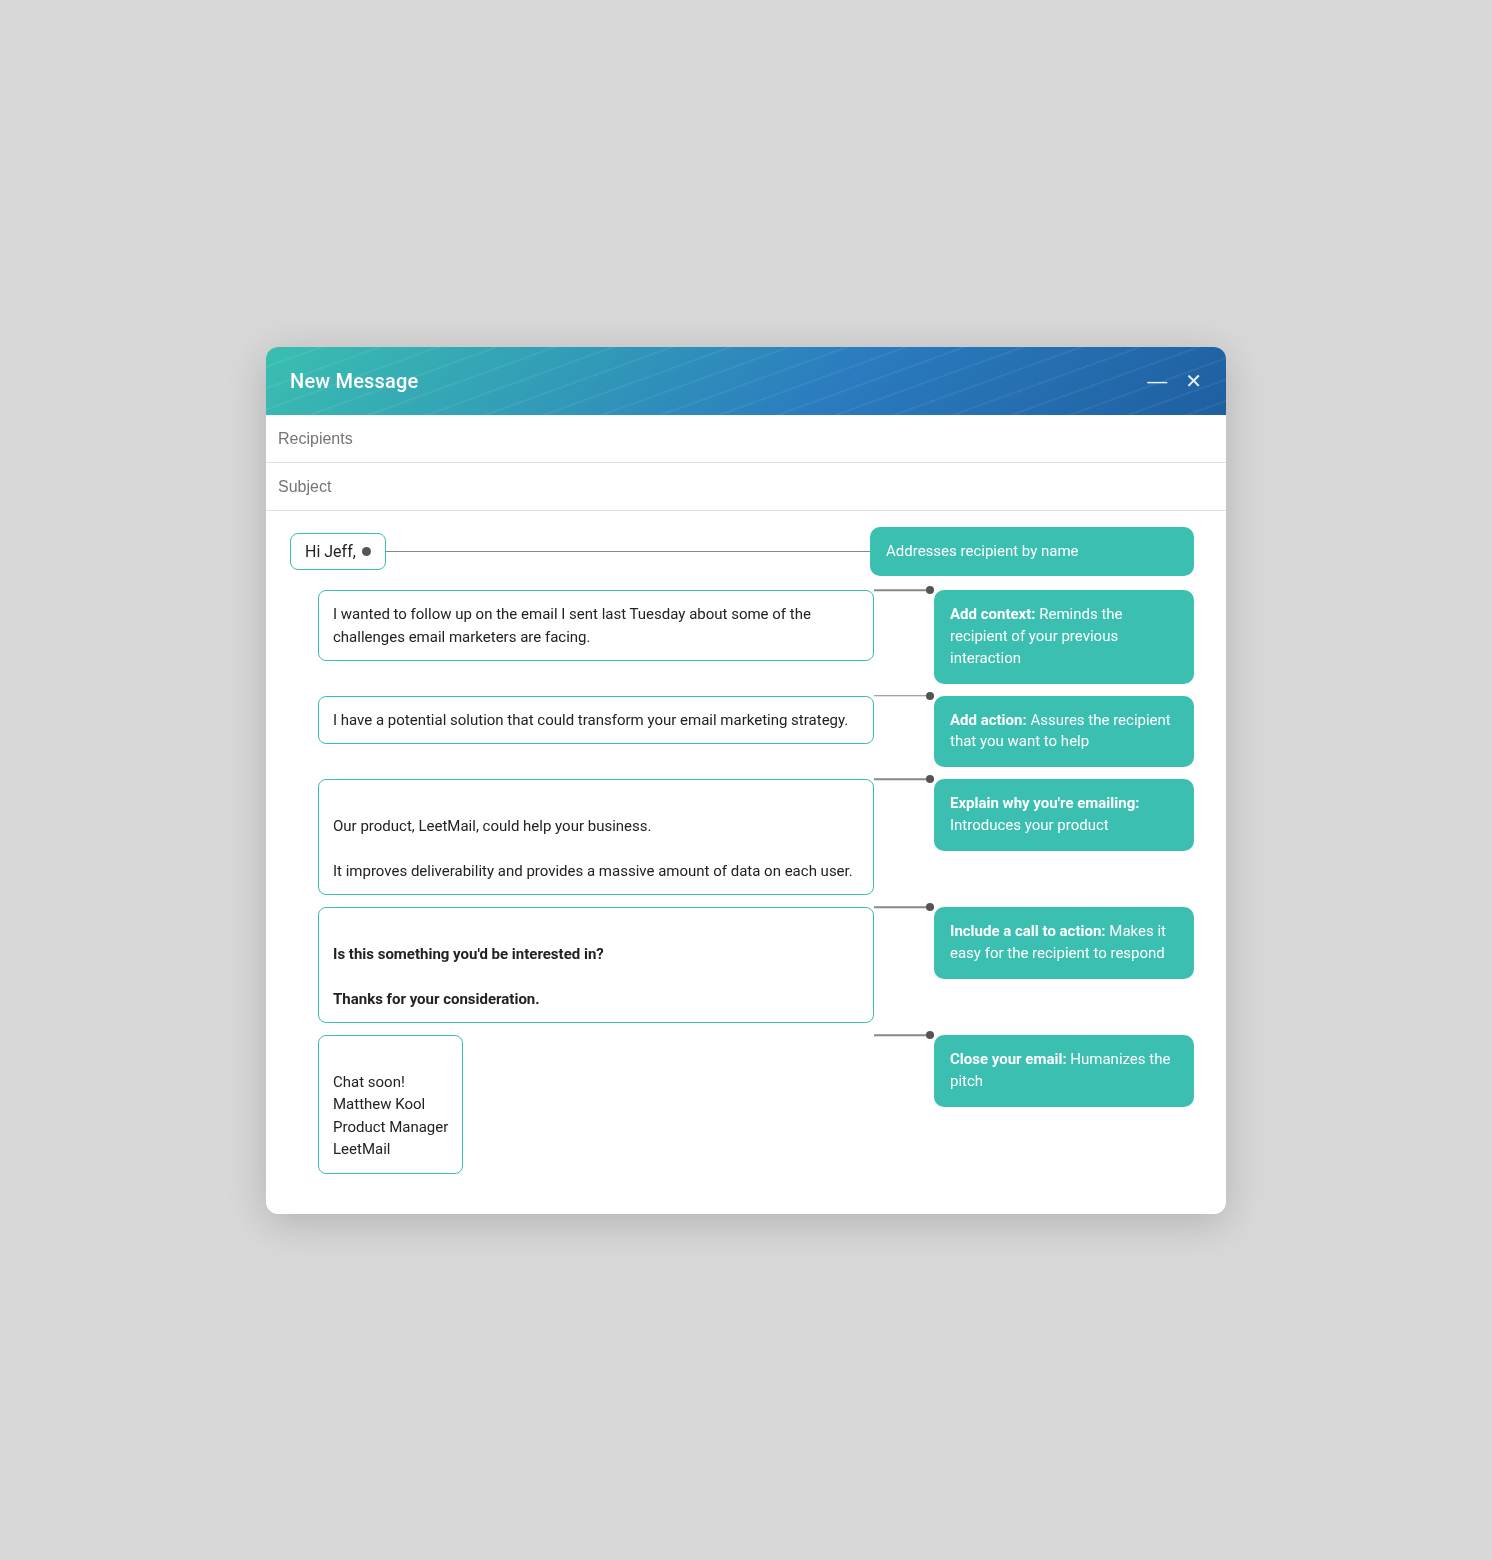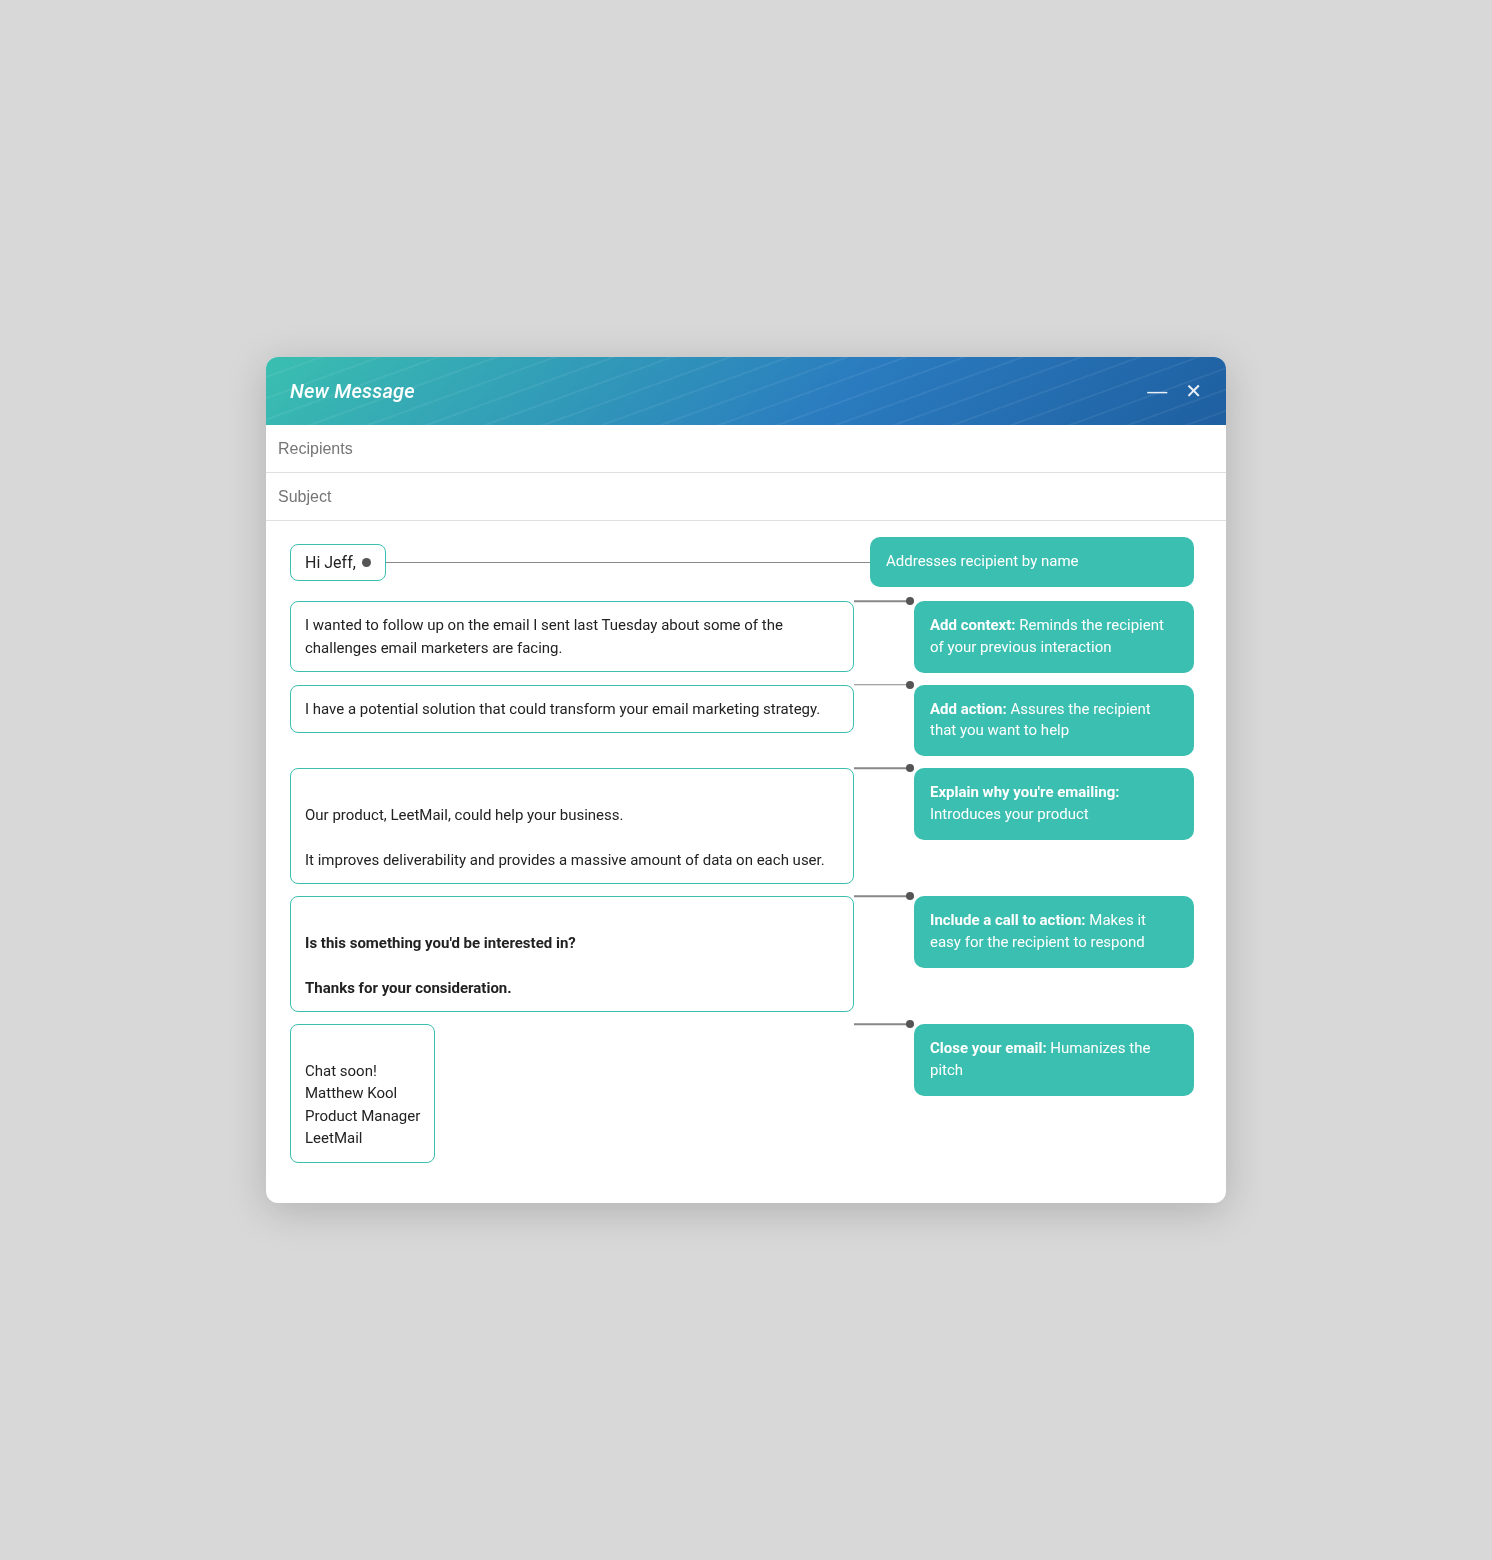--- a/index.html
+++ b/index.html
@@ -47,21 +47,20 @@
       pointer-events: none;
     }
 
     .window-title {
       color: #fff;
       font-size: 20px;
       font-weight: 500;
       letter-spacing: 0.2px;
       position: relative;
       z-index: 1;
-      font-style: italic;
     }
 
     .window-controls {
       display: flex;
       gap: 18px;
       align-items: center;
       position: relative;
       z-index: 1;
     }
 
@@ -118,33 +117,34 @@
     
     .content-row {
       display: flex;
       align-items: flex-start;
       margin-bottom: 12px;
       width: 100%;
     }
 
     .left-block {
       flex: 1;
+      margin-left: 28px;
     }
 
     .connector-area {
       width: 60px;
       flex-shrink: 0;
       display: flex;
       align-items: center;
       justify-content: center;
       position: relative;
     }
 
     .right-block {
-      width: 280px;
+      width: 260px;
       flex-shrink: 0;
       border-radius: 24px;
     }
 
     
     .connector-line {
       position: absolute;
       top: 50%;
       left: 0;
       right: 0;

